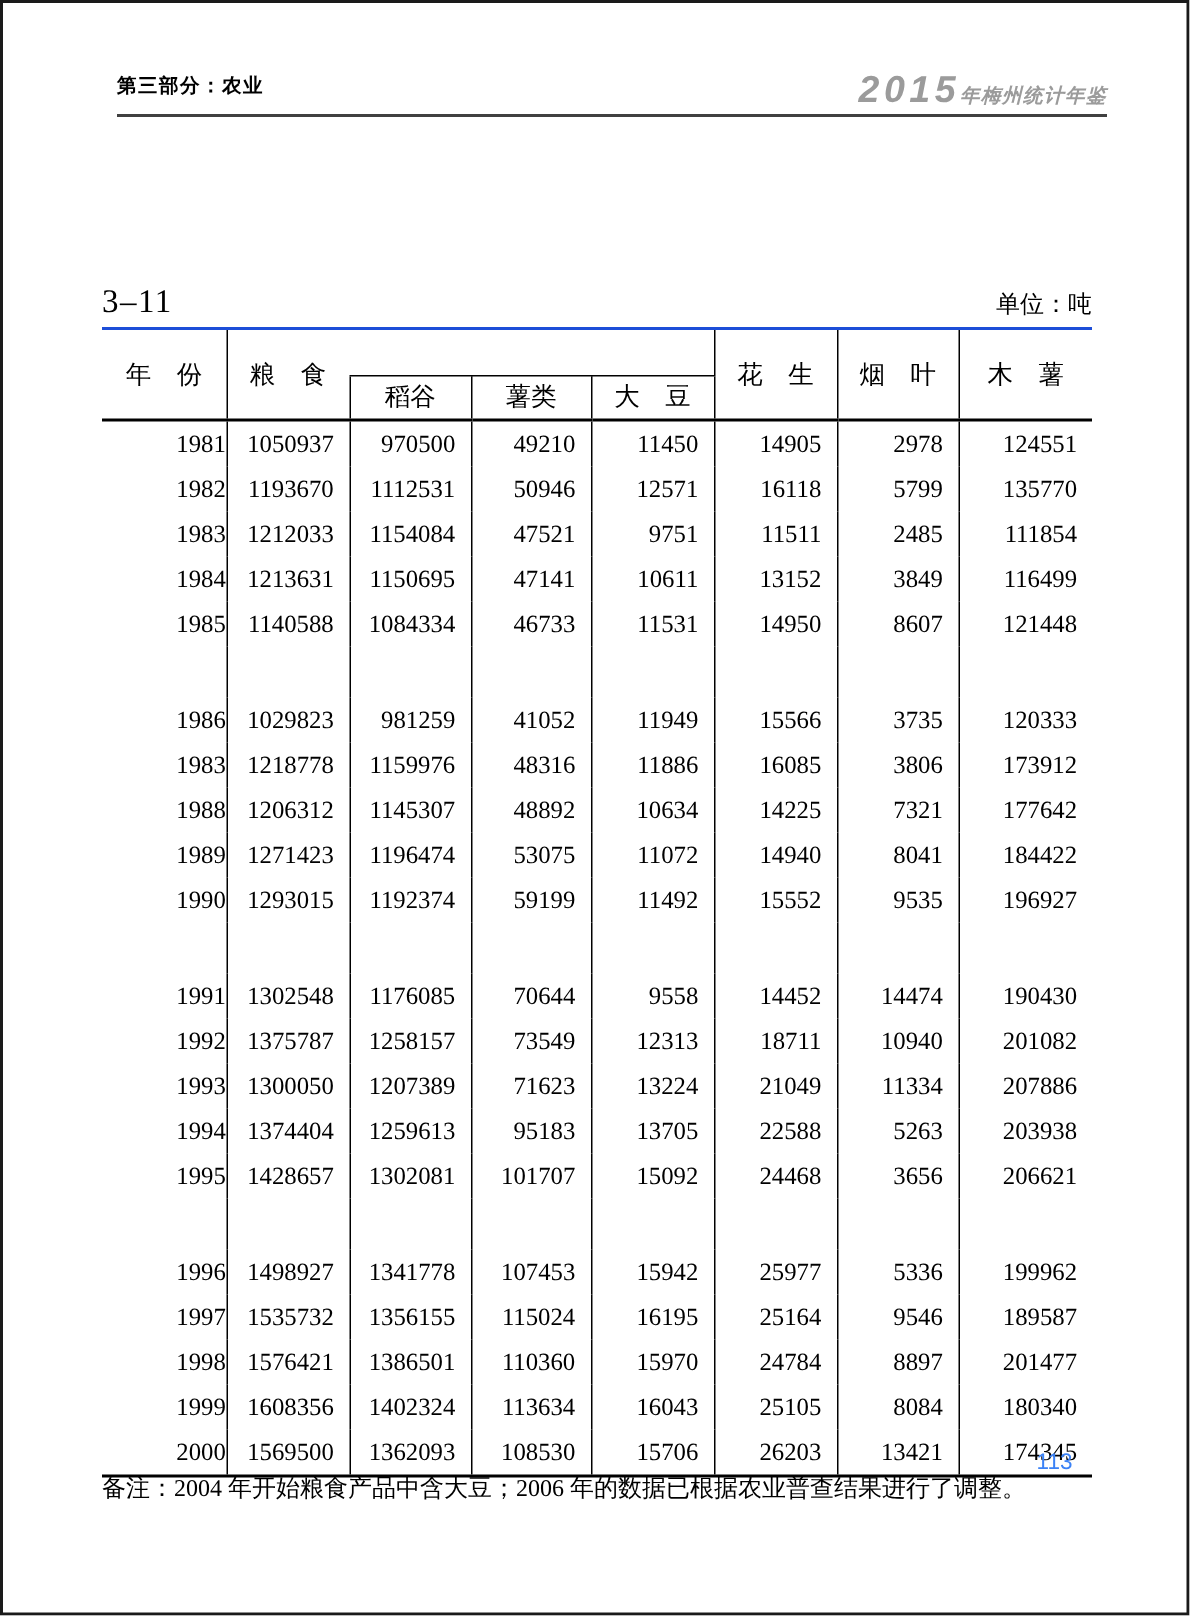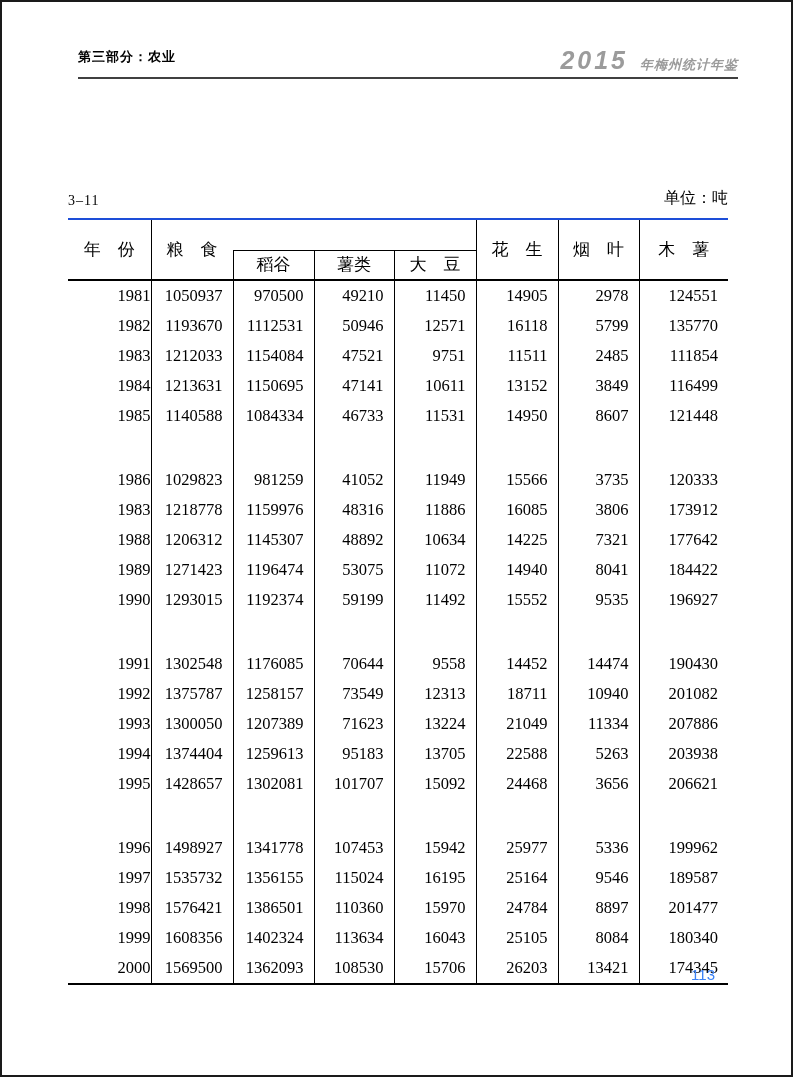--- a/index.html
+++ b/index.html
@@ -27,38 +27,38 @@
     font-weight:bold; font-size:13px; letter-spacing:1px;
     padding-bottom:2px;
   }
   .yearbook { display:flex; align-items:baseline; font-style:italic; font-weight:bold; }
   .yb-year {
     font-family:"Liberation Sans", sans-serif;
     font-size:25px; letter-spacing:3px; line-height:1;
   }
   .yb-rest {
     font-family:Liberation Serif, serif;
-    font-size:13px; letter-spacing:1px; margin-left:12px;
+    font-size:13px; letter-spacing:1px; margin-left:0;
   }
 
   
   .title {
     position:absolute; top:122px; left:0; width:100%;
     margin:0; text-align:center;
     font-size:30px; font-weight:bold;
     letter-spacing:6px; text-indent:6px;
     font-family:"Liberation Serif", serif;
   }
 
   
   .meta {
     position:absolute; top:186px; left:66px; width:660px;
     display:flex; justify-content:space-between; align-items:flex-end;
   }
-  .table-no { font-size:14px; letter-spacing:1px;font-family:Liberation Serif, serif; }
+  .table-no { font-size:22px; letter-spacing:1px;font-family:Liberation Serif, serif; }
   .unit { font-size:16px; }
 
   
   .table-wrap {
     position:absolute; top:216px; left:66px; width:660px;
     border-top:2px solid #1d4ed8;
     border-bottom:2px solid #000;
   }
   table { border-collapse:collapse; table-layout:fixed; width:660px; }
   thead tr.hrow1 { height:30px; }
@@ -367,16 +367,17 @@
             <td class="num bl">108530</td>
             <td class="num bl">15706</td>
             <td class="num bl">26203</td>
             <td class="num bl">13421</td>
             <td class="num bl">174345</td>
           </tr>
         </tbody>
     </table>
   </div>
 
+  <p class="footnote">备注：2004 年开始粮食产品中含大豆；2006 年的数据已根据农业普查结果进行了调整。</p>
 
   <div class="pagenum">113</div>
 
 </div>
 
 </body></html>

